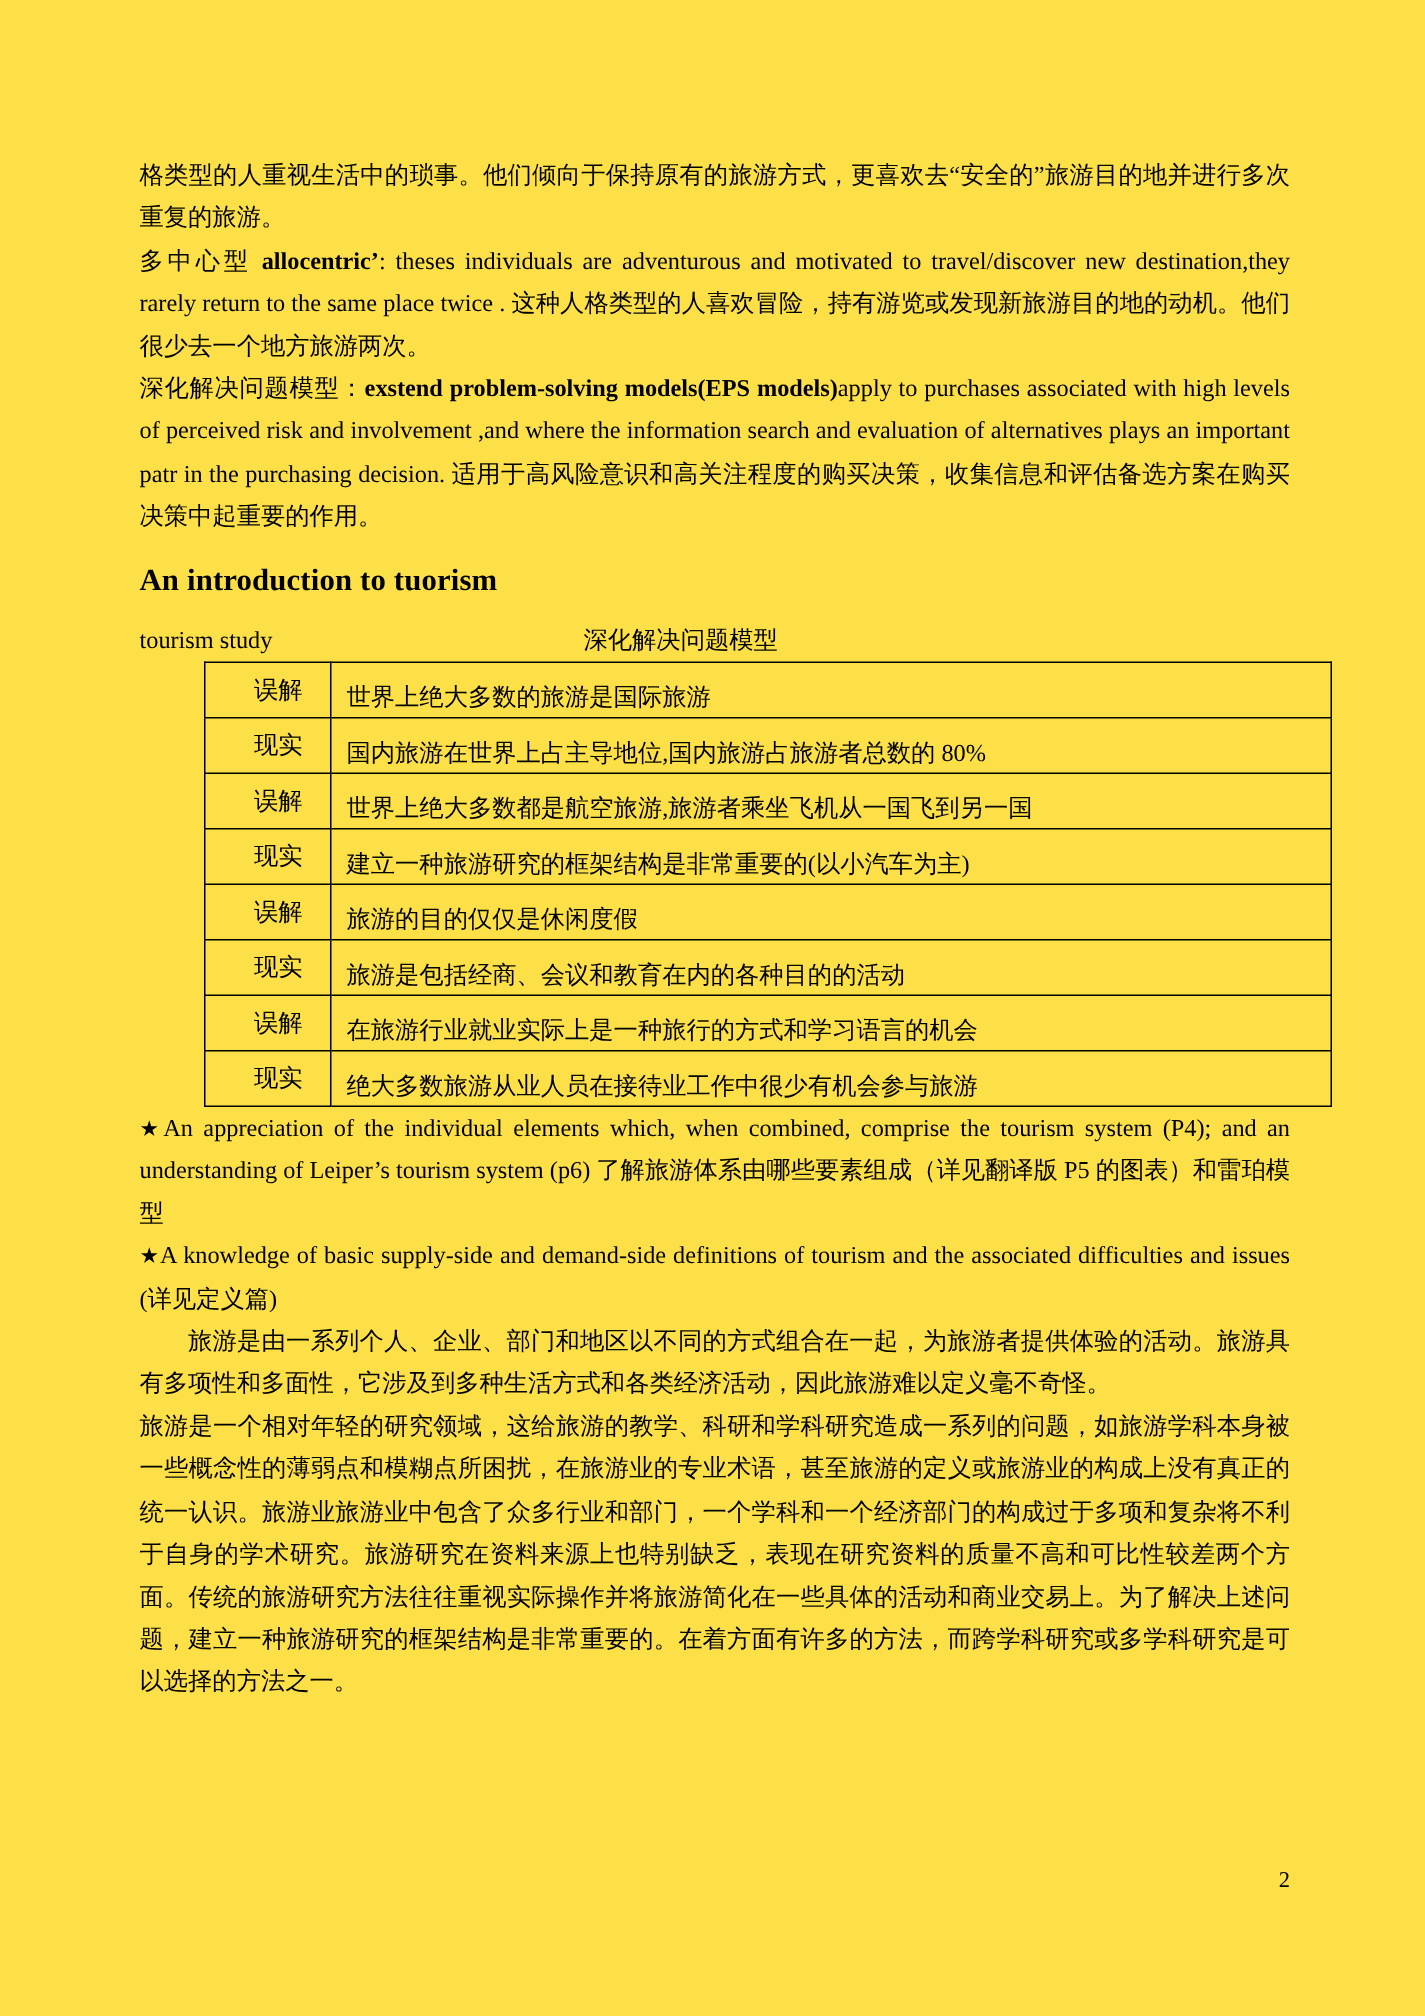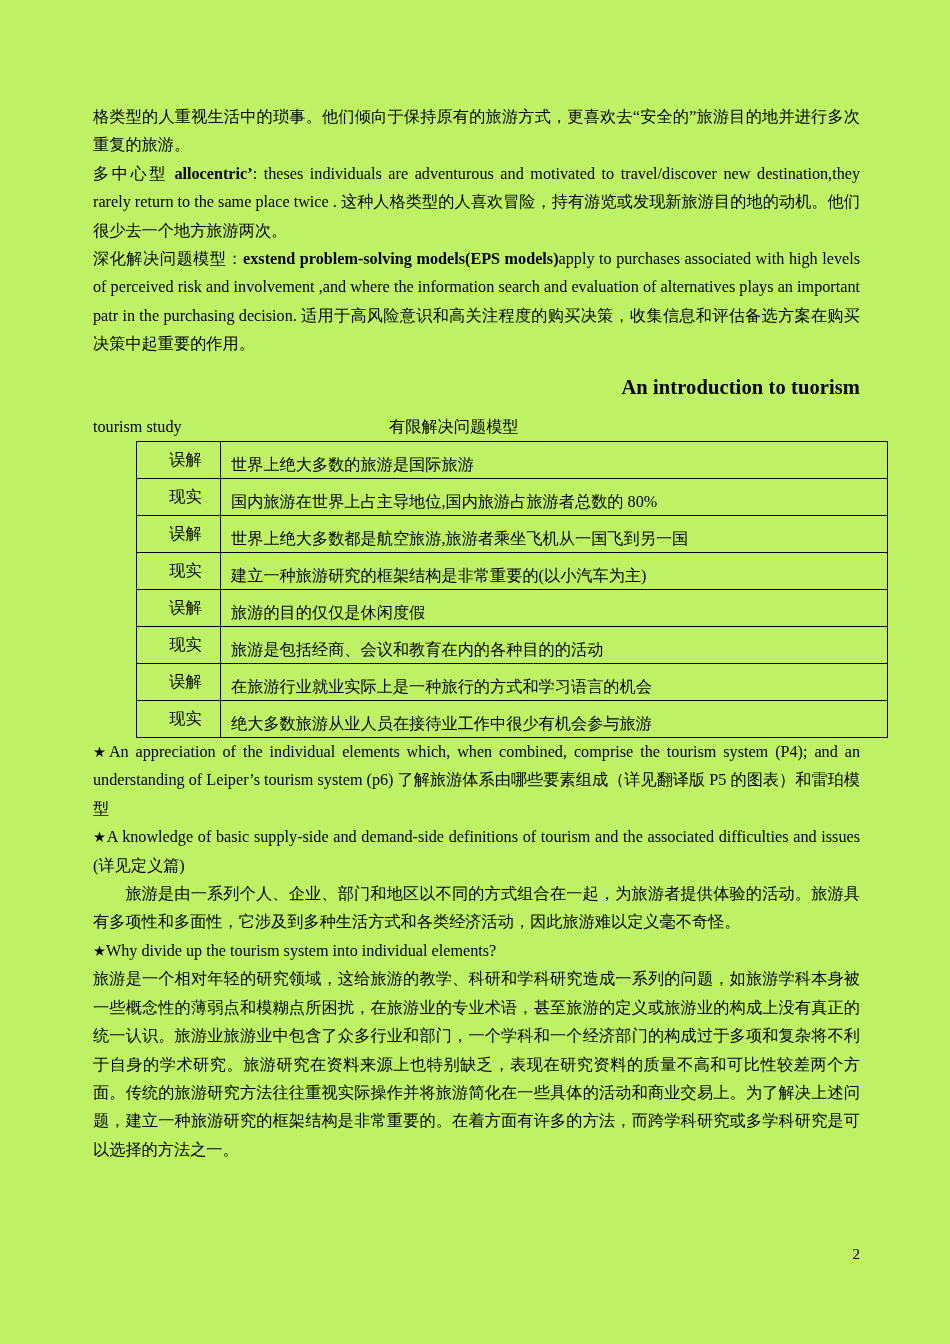--- a/index.html
+++ b/index.html
@@ -9,21 +9,21 @@
     background: #ffffff;
   }
   body {
     font-family: "Liberation Serif", "DejaVu Serif", serif;
     color: #000000;
   }
   .page {
     position: relative;
     width: 950px;
     height: 1344px;
-    background: #bef264;
+    background: #fde047;
     overflow: hidden;
     box-sizing: border-box;
   }
   .content {
     position: absolute;
     left: 93px;
     top: 103px;
     width: 767px;
   }
   p.para {
@@ -39,21 +39,21 @@
   }
   .b {
     font-weight: bold;
   }
   h1.doc-heading {
     margin: 0;
     padding: 14px 0 12px 0;
     font-size: 20.5px;
     line-height: 28px;
     font-weight: bold;
-    text-align: right;
+    text-align: left;
     letter-spacing: 0.1px;
   }
   .star {
     font-family: "DejaVu Sans", sans-serif;
     font-size: 14.5px;
     line-height: 1;
   }
   
   .study-line {
     margin: 0;
@@ -118,21 +118,21 @@
 
     <p class="para">
       <span>深化解决问题模型：</span><span class="b">exstend problem-solving models(EPS models)</span><span>apply to purchases associated with high levels of perceived risk and involvement ,and where the information search and evaluation of alternatives plays an important patr in the purchasing decision. 适用于高风险意识和高关注程度的购买决策，收集信息和评估备选方案在购买决策中起重要的作用。</span>
     </p>
 
     <h1 class="doc-heading">An introduction to tuorism</h1>
 
 
     <div class="study-line">
       <span class="left-word">tourism study</span>
-      <span class="cn-title">有限解决问题模型</span>
+      <span class="cn-title">深化解决问题模型</span>
     </div>
 
     <table class="myth-table">
       <tbody>
         <tr>
           <td class="label-col">误解</td>
           <td>世界上绝大多数的旅游是国际旅游</td>
         </tr>
         <tr>
           <td class="label-col">现实</td>
@@ -169,23 +169,20 @@
       <span class="star">★</span><span>An appreciation of the individual elements which, when combined, comprise the tourism system (P4); and an understanding of Leiper’s tourism system (p6)  了解旅游体系由哪些要素组成（详见翻译版 P5 的图表）和雷珀模型</span>
     </p>
 
     <p class="para">
       <span class="star">★</span><span>A knowledge of basic supply-side and demand-side definitions of tourism and the associated difficulties and issues (详见定义篇)</span>
     </p>
 
 
     <p class="para indent">旅游是由一系列个人、企业、部门和地区以不同的方式组合在一起，为旅游者提供体验的活动。旅游具有多项性和多面性，它涉及到多种生活方式和各类经济活动，因此旅游难以定义毫不奇怪。</p>
 
-    <p class="para">
-      <span class="star">★</span><span>Why divide up the tourism system into individual elements?</span>
-    </p>
 
     <p class="para">旅游是一个相对年轻的研究领域，这给旅游的教学、科研和学科研究造成一系列的问题，如旅游学科本身被一些概念性的薄弱点和模糊点所困扰，在旅游业的专业术语，甚至旅游的定义或旅游业的构成上没有真正的统一认识。旅游业旅游业中包含了众多行业和部门，一个学科和一个经济部门的构成过于多项和复杂将不利于自身的学术研究。旅游研究在资料来源上也特别缺乏，表现在研究资料的质量不高和可比性较差两个方面。传统的旅游研究方法往往重视实际操作并将旅游简化在一些具体的活动和商业交易上。为了解决上述问题，建立一种旅游研究的框架结构是非常重要的。在着方面有许多的方法，而跨学科研究或多学科研究是可以选择的方法之一。</p>
 
 
   </div>
 
   <div class="page-number">2</div>
 </div>
 
 </body></html>

